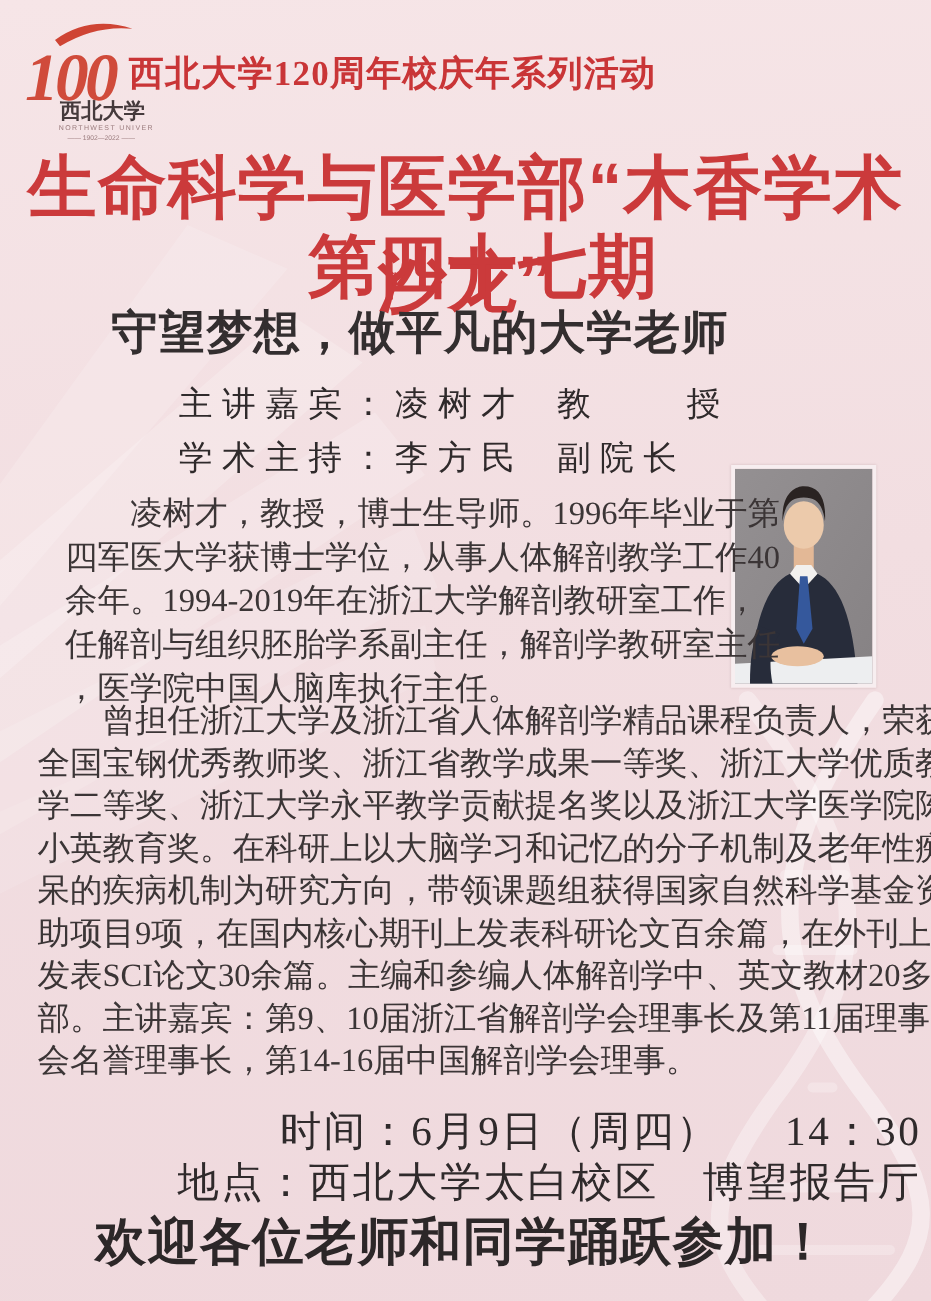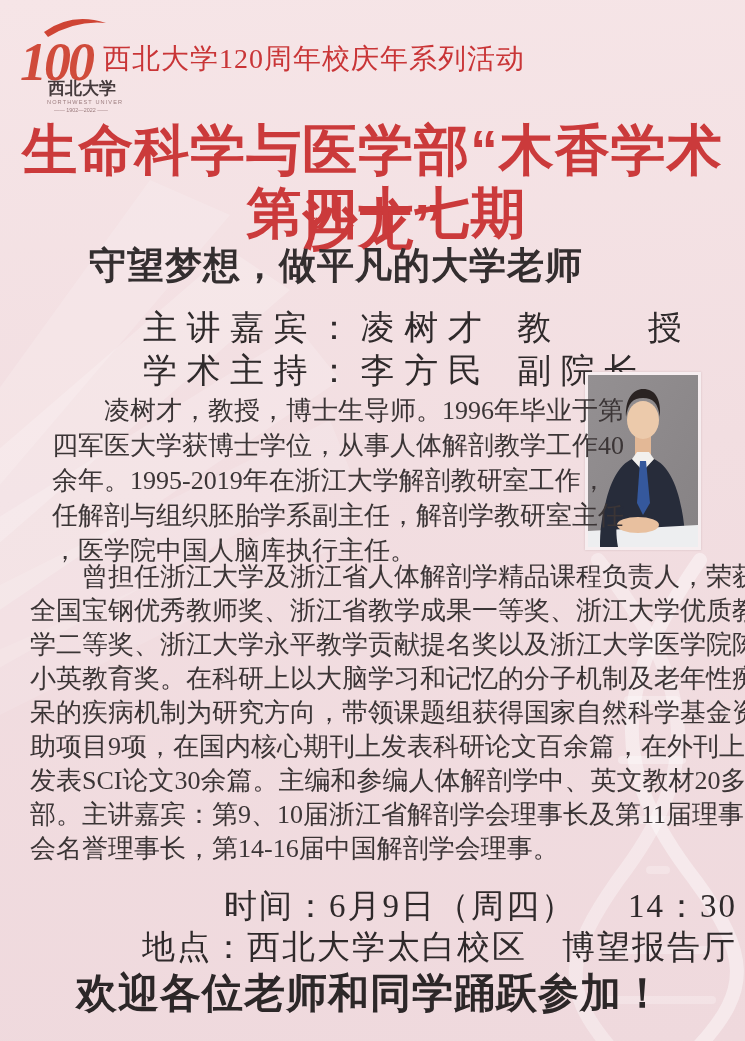--- a/index.html
+++ b/index.html
@@ -5,37 +5,37 @@
   html,body{margin:0;padding:0;}
   body{width:745px;height:1041px;overflow:hidden;}
   .poster{
     position:relative;width:745px;height:1041px;overflow:hidden;
     background:linear-gradient(175deg,#f6e5e7 0%,#f2dee1 45%,#efd9dd 100%);
     font-family:"Liberation Serif", serif;color:#3b3536;
   }
   .deco{position:absolute;left:0;top:0;width:745px;height:1041px;pointer-events:none;}
   .logo{position:absolute;left:14px;top:10px;width:108px;height:106px;}
   .series-title{
-    position:absolute;left:103px;top:40px;font-size:28px;font-weight:normal;
+    position:absolute;left:103px;top:40px;font-size:28px;font-weight:bold;
     color:#c93537;font-family:"Liberation Serif", serif;letter-spacing:1px;
   }
   .title-line{
     position:absolute;left:0;width:745px;text-align:center;
     font-family:"Liberation Sans", sans-serif;font-weight:bold;color:#cb3a3b;
     font-size:55px;letter-spacing:1px;
   }
   .title-1{top:114px;}
   .title-2{top:177px;margin-left:14px;}
   .subtitle{
     position:absolute;left:0;top:241px;width:672px;text-align:center;
     font-family:"Liberation Sans", sans-serif;font-weight:bold;color:#332e2f;
     font-size:37px;letter-spacing:1px;
   }
   .speakers{position:absolute;left:143px;top:305px;}
-  .speaker-row{height:43px;font-size:34px;color:#2f2a2b;letter-spacing:.28em;white-space:nowrap;}
+  .speaker-row{height:43px;font-size:27px;color:#2f2a2b;letter-spacing:.28em;white-space:nowrap;}
   .speaker-title{margin-left:26px;}
   .photo{
     position:absolute;left:585px;top:372px;width:110px;height:172px;
     border:3px solid #f7eef0;box-shadow:0 0 2px rgba(120,90,95,.25);
   }
   .photo svg{display:block;}
   .bio-p{position:absolute;left:30px;color:#3b3536;font-size:26px;}
   .bio-p1{top:393px;width:552px;}
   .bio-p1 .bio-line{height:35px;line-height:35px;white-space:nowrap;margin-left:22px;}
   .bio-p2{top:560px;width:710px;}
@@ -116,21 +116,21 @@
       <path d="M 38 42 C 37 20 48 14 55 14 C 67 14 73 23 72 42 C 70 28 65 23 55 23 C 45 23 40 28 38 42 Z" fill="#2a2322"></path>
       <path d="M 0 172 L 110 172 L 110 150 L 0 156 Z" fill="#edeef0"></path>
       <ellipse cx="50" cy="150" rx="21" ry="8" fill="#e8c09f"></ellipse>
       <path d="M 12 172 L 30 172 C 26 150 30 140 36 132 L 20 126 C 14 138 12 152 12 172 Z" fill="#272c3a"></path>
     </svg>
   </figure>
 
   <div class="bio-p bio-p1">
     <div class="bio-line indent">凌树才，教授，博士生导师。1996年毕业于第</div>
     <div class="bio-line">四军医大学获博士学位，从事人体解剖教学工作40</div>
-    <div class="bio-line">余年。1995-2019年在浙江大学解剖教研室工作，</div>
+    <div class="bio-line">余年。1994-2019年在浙江大学解剖教研室工作，</div>
     <div class="bio-line">任解剖与组织胚胎学系副主任，解剖学教研室主任</div>
     <div class="bio-line">，医学院中国人脑库执行主任。</div>
   </div>
 
   <div class="bio-p bio-p2">
     <div class="bio-line indent">曾担任浙江大学及浙江省人体解剖学精品课程负责人，荣获</div>
     <div class="bio-line">全国宝钢优秀教师奖、浙江省教学成果一等奖、浙江大学优质教</div>
     <div class="bio-line">学二等奖、浙江大学永平教学贡献提名奖以及浙江大学医学院陈</div>
     <div class="bio-line">小英教育奖。在科研上以大脑学习和记忆的分子机制及老年性痴</div>
     <div class="bio-line">呆的疾病机制为研究方向，带领课题组获得国家自然科学基金资</div>

